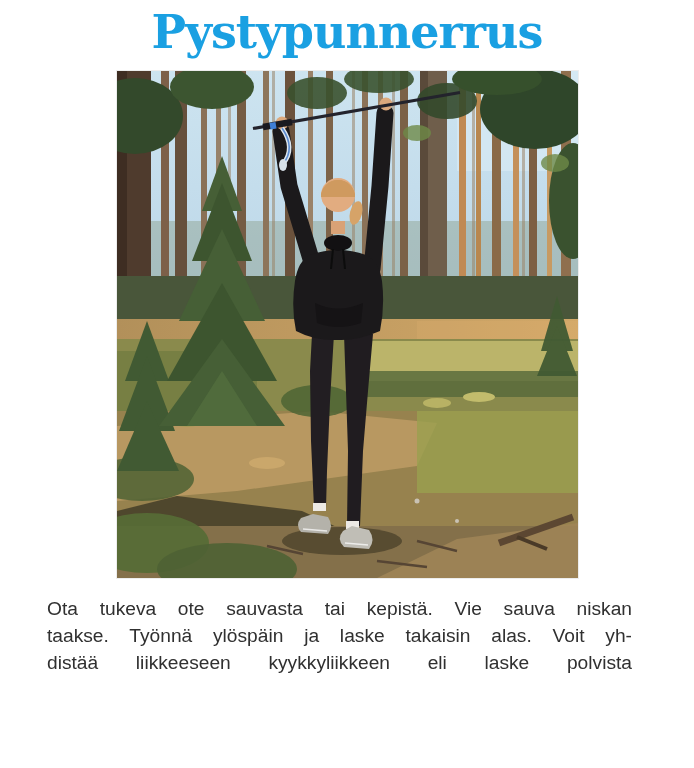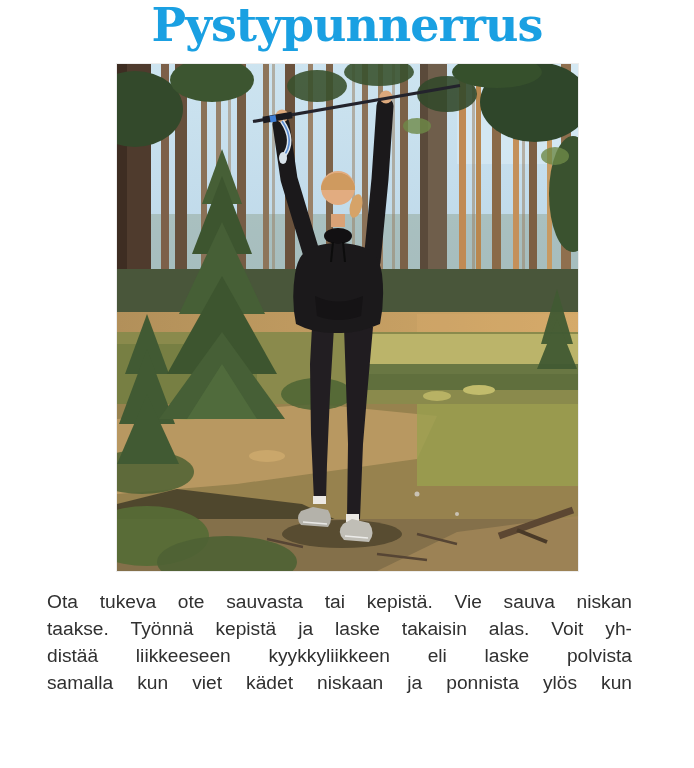--- a/index.html
+++ b/index.html
@@ -5,20 +5,21 @@
   html,body{margin:0;padding:0;background:#ffffff;}
   .page{
     position:relative;
     width:694px;height:768px;
     background:#ffffff;
     font-family:"Liberation Sans",sans-serif;
     overflow:hidden;
   }
   .title{
     margin:0;
+    padding-top:7px;
     text-align:center;
     font-family:"DejaVu Serif","Liberation Serif",serif;
     font-weight:700;
     font-size:46px;
     line-height:1.1;
     letter-spacing:-1px;
     color:#1aa0e2;
   }
   .photo{
     margin:13px auto 0 auto;
@@ -200,18 +201,17 @@
         <line x1="153" y1="55.2" x2="159" y2="54.2" stroke="#3f7fd6" stroke-width="6.5"></line>
         <path d="M165,57 C174,70 175,82 166,93" stroke="#dde6ee" stroke-width="4.5" fill="none"></path>
         <path d="M165,57 C174,70 175,82 166,93" stroke="#5b8bd0" stroke-width="1.6" fill="none"></path>
         <ellipse cx="166" cy="94" rx="4" ry="6" fill="#d8e2ea"></ellipse>
       </g>
     </svg>
   </figure>
 
   <div class="bodytext">
     <div class="jline">Ota tukeva ote sauvasta tai kepistä. Vie sauva niskan</div>
-    <div class="jline">taakse. Työnnä kepistä ja laske takaisin alas. Voit yh-</div>
+    <div class="jline">taakse. Työnnä ylöspäin ja laske takaisin alas. Voit yh-</div>
     <div class="jline">distää liikkeeseen kyykkyliikkeen eli laske polvista</div>
-    <div class="jline">samalla kun viet kädet niskaan ja ponnista ylös kun</div>
   </div>
 
 </div>
 
 </body></html>

